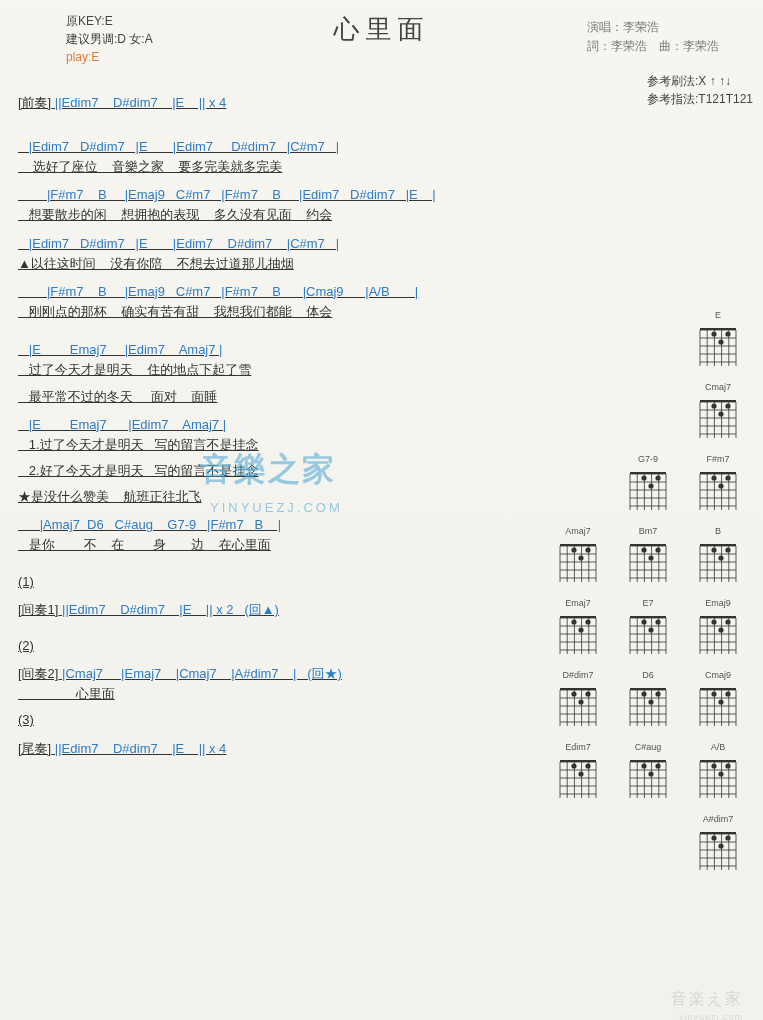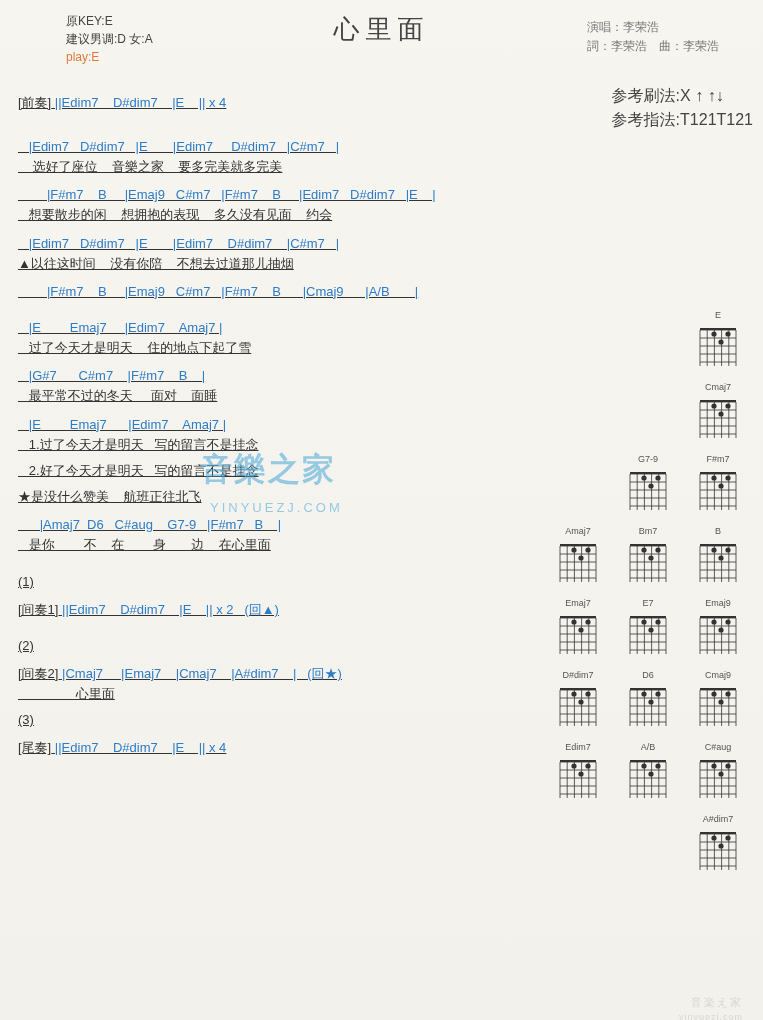--- a/index.html
+++ b/index.html
@@ -46,22 +46,22 @@
     right: 26px;
     top: 6px;
     font-size: 12px;
     color: #777;
     line-height: 1.6;
     text-align: left;
   }
   .ref-box {
     position: absolute;
     right: 10px;
-    top: 84px;
-    font-size: 16px;
+    top: 72px;
+    font-size: 12px;
     color: #444;
     line-height: 1.5;
   }
   .chord-content {
     margin-top: 18px;
     font-size: 13px;
     color: #333;
     text-decoration: underline;
   }
   .section-label {
@@ -125,21 +125,21 @@
     font-size: 13px;
     color: #4aa8d8;
     opacity: 0.55;
     letter-spacing: 3px;
     pointer-events: none;
   }
   .watermark-bottom {
     position: absolute;
     right: 20px;
     bottom: 10px;
-    font-size: 11px;
+    font-size: 16px;
     color: #bbb;
     opacity: 0.5;
     letter-spacing: 2px;
     pointer-events: none;
   }
   .watermark-bottom-sub {
     position: absolute;
     right: 20px;
     bottom: -2px;
     font-size: 9px;
@@ -189,28 +189,28 @@
     <div style="height:18px"></div>
 
     <div class="block">
       <div class="chord-line">   |Edim7   D#dim7   |E       |Edim7     D#dim7   |C#m7   |</div>
       <div class="lyric-line">    选好了座位    音樂之家    要多完美就多完美</div>
       <div class="chord-line">        |F#m7    B     |Emaj9   C#m7   |F#m7    B     |Edim7   D#dim7   |E    |</div>
       <div class="lyric-line">   想要散步的闲    想拥抱的表现    多久没有见面    约会</div>
       <div class="chord-line">   |Edim7   D#dim7   |E       |Edim7    D#dim7    |C#m7   |</div>
       <div class="lyric-line">▲以往这时间    没有你陪    不想去过道那儿抽烟</div>
       <div class="chord-line">        |F#m7    B     |Emaj9   C#m7   |F#m7    B      |Cmaj9      |A/B       |</div>
+      <div class="lyric-line">   刚刚点的那杯    确实有苦有甜    我想我们都能    体会</div>
     </div>
 
     <div style="height:10px"></div>
 
     <div class="block">
       <div class="chord-line">   |E        Emaj7     |Edim7    Amaj7 |</div>
       <div class="lyric-line">   过了今天才是明天    住的地点下起了雪</div>
-      <div class="chord-line">   |G#7      C#m7    |F#m7    B    |</div>
       <div class="lyric-line">   最平常不过的冬天     面对    面睡</div>
       <div class="chord-line">   |E        Emaj7      |Edim7    Amaj7 |</div>
       <div class="lyric-line">   1.过了今天才是明天   写的留言不是挂念</div>
       <div class="lyric-line">   2.好了今天才是明天   写的留言不是挂念</div>
       <div class="lyric-line">★是没什么赞美    航班正往北飞</div>
       <div class="chord-line">      |Amaj7  D6   C#aug    G7-9   |F#m7   B    |</div>
       <div class="lyric-line">   是你        不    在        身       边    在心里面</div>
     </div>
 
     <div style="height:10px"></div>
@@ -530,59 +530,59 @@
             <line x1="4" y1="16" x2="40" y2="16" stroke="#333" stroke-width="0.8"></line>
             <line x1="4" y1="24" x2="40" y2="24" stroke="#333" stroke-width="0.8"></line>
             <line x1="4" y1="32" x2="40" y2="32" stroke="#333" stroke-width="0.8"></line>
             <line x1="4" y1="40" x2="40" y2="40" stroke="#333" stroke-width="0.8"></line>
             <circle cx="18" cy="12" r="2.6" fill="#333"></circle>
             <circle cx="25" cy="20" r="2.6" fill="#333"></circle>
             <circle cx="32" cy="12" r="2.6" fill="#333"></circle>
           </svg>
         </div>
         <div class="diagram">
+          <div class="diagram-label">C#aug</div>
+          <svg class="fret" width="44" height="48" viewBox="0 0 44 48">
+            <rect x="4" y="6" width="36" height="2" fill="#333"></rect>
+            <line x1="4" y1="8" x2="4" y2="44" stroke="#333" stroke-width="0.8"></line>
+            <line x1="11.2" y1="8" x2="11.2" y2="44" stroke="#333" stroke-width="0.8"></line>
+            <line x1="18.4" y1="8" x2="18.4" y2="44" stroke="#333" stroke-width="0.8"></line>
+            <line x1="25.6" y1="8" x2="25.6" y2="44" stroke="#333" stroke-width="0.8"></line>
+            <line x1="32.8" y1="8" x2="32.8" y2="44" stroke="#333" stroke-width="0.8"></line>
+            <line x1="40" y1="8" x2="40" y2="44" stroke="#333" stroke-width="0.8"></line>
+            <line x1="4" y1="8" x2="40" y2="8" stroke="#333" stroke-width="0.8"></line>
+            <line x1="4" y1="16" x2="40" y2="16" stroke="#333" stroke-width="0.8"></line>
+            <line x1="4" y1="24" x2="40" y2="24" stroke="#333" stroke-width="0.8"></line>
+            <line x1="4" y1="32" x2="40" y2="32" stroke="#333" stroke-width="0.8"></line>
+            <line x1="4" y1="40" x2="40" y2="40" stroke="#333" stroke-width="0.8"></line>
+            <circle cx="18" cy="12" r="2.6" fill="#333"></circle>
+            <circle cx="25" cy="20" r="2.6" fill="#333"></circle>
+            <circle cx="32" cy="12" r="2.6" fill="#333"></circle>
+          </svg>
+        </div>
+        <div class="diagram">
           <div class="diagram-label">A/B</div>
           <svg class="fret" width="44" height="48" viewBox="0 0 44 48">
             <rect x="4" y="6" width="36" height="2" fill="#333"></rect>
             <line x1="4" y1="8" x2="4" y2="44" stroke="#333" stroke-width="0.8"></line>
             <line x1="11.2" y1="8" x2="11.2" y2="44" stroke="#333" stroke-width="0.8"></line>
             <line x1="18.4" y1="8" x2="18.4" y2="44" stroke="#333" stroke-width="0.8"></line>
             <line x1="25.6" y1="8" x2="25.6" y2="44" stroke="#333" stroke-width="0.8"></line>
             <line x1="32.8" y1="8" x2="32.8" y2="44" stroke="#333" stroke-width="0.8"></line>
             <line x1="40" y1="8" x2="40" y2="44" stroke="#333" stroke-width="0.8"></line>
             <line x1="4" y1="8" x2="40" y2="8" stroke="#333" stroke-width="0.8"></line>
             <line x1="4" y1="16" x2="40" y2="16" stroke="#333" stroke-width="0.8"></line>
             <line x1="4" y1="24" x2="40" y2="24" stroke="#333" stroke-width="0.8"></line>
             <line x1="4" y1="32" x2="40" y2="32" stroke="#333" stroke-width="0.8"></line>
             <line x1="4" y1="40" x2="40" y2="40" stroke="#333" stroke-width="0.8"></line>
             <circle cx="18" cy="12" r="2.6" fill="#333"></circle>
             <circle cx="25" cy="20" r="2.6" fill="#333"></circle>
             <circle cx="32" cy="12" r="2.6" fill="#333"></circle>
           </svg>
         </div>
-        <div class="diagram">
-          <div class="diagram-label">C#aug</div>
-          <svg class="fret" width="44" height="48" viewBox="0 0 44 48">
-            <rect x="4" y="6" width="36" height="2" fill="#333"></rect>
-            <line x1="4" y1="8" x2="4" y2="44" stroke="#333" stroke-width="0.8"></line>
-            <line x1="11.2" y1="8" x2="11.2" y2="44" stroke="#333" stroke-width="0.8"></line>
-            <line x1="18.4" y1="8" x2="18.4" y2="44" stroke="#333" stroke-width="0.8"></line>
-            <line x1="25.6" y1="8" x2="25.6" y2="44" stroke="#333" stroke-width="0.8"></line>
-            <line x1="32.8" y1="8" x2="32.8" y2="44" stroke="#333" stroke-width="0.8"></line>
-            <line x1="40" y1="8" x2="40" y2="44" stroke="#333" stroke-width="0.8"></line>
-            <line x1="4" y1="8" x2="40" y2="8" stroke="#333" stroke-width="0.8"></line>
-            <line x1="4" y1="16" x2="40" y2="16" stroke="#333" stroke-width="0.8"></line>
-            <line x1="4" y1="24" x2="40" y2="24" stroke="#333" stroke-width="0.8"></line>
-            <line x1="4" y1="32" x2="40" y2="32" stroke="#333" stroke-width="0.8"></line>
-            <line x1="4" y1="40" x2="40" y2="40" stroke="#333" stroke-width="0.8"></line>
-            <circle cx="18" cy="12" r="2.6" fill="#333"></circle>
-            <circle cx="25" cy="20" r="2.6" fill="#333"></circle>
-            <circle cx="32" cy="12" r="2.6" fill="#333"></circle>
-          </svg>
-        </div>
       </div>
       <div class="diagram-row">
         <div class="diagram">
           <div class="diagram-label">A#dim7</div>
           <svg class="fret" width="44" height="48" viewBox="0 0 44 48">
             <rect x="4" y="6" width="36" height="2" fill="#333"></rect>
             <line x1="4" y1="8" x2="4" y2="44" stroke="#333" stroke-width="0.8"></line>
             <line x1="11.2" y1="8" x2="11.2" y2="44" stroke="#333" stroke-width="0.8"></line>
             <line x1="18.4" y1="8" x2="18.4" y2="44" stroke="#333" stroke-width="0.8"></line>
             <line x1="25.6" y1="8" x2="25.6" y2="44" stroke="#333" stroke-width="0.8"></line>

